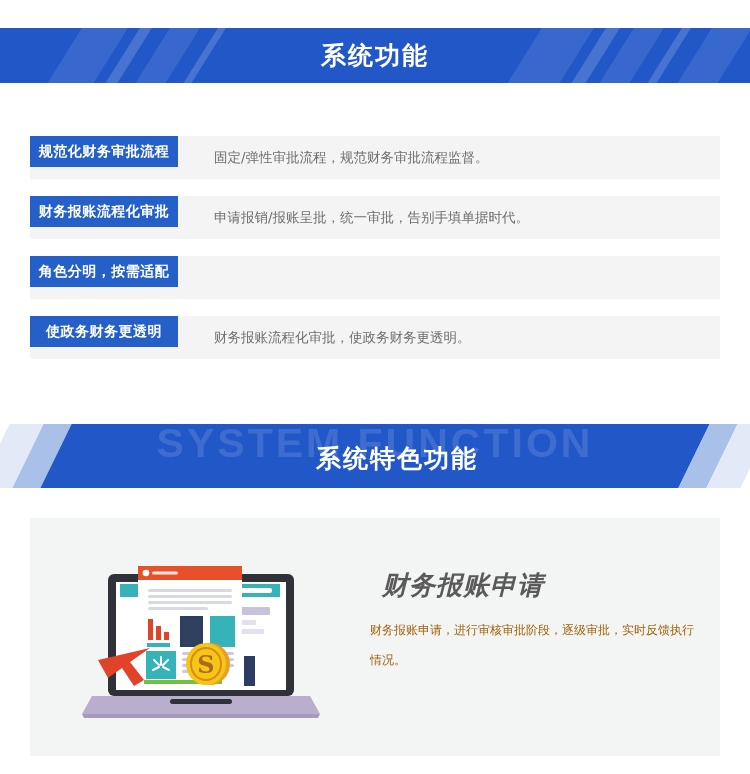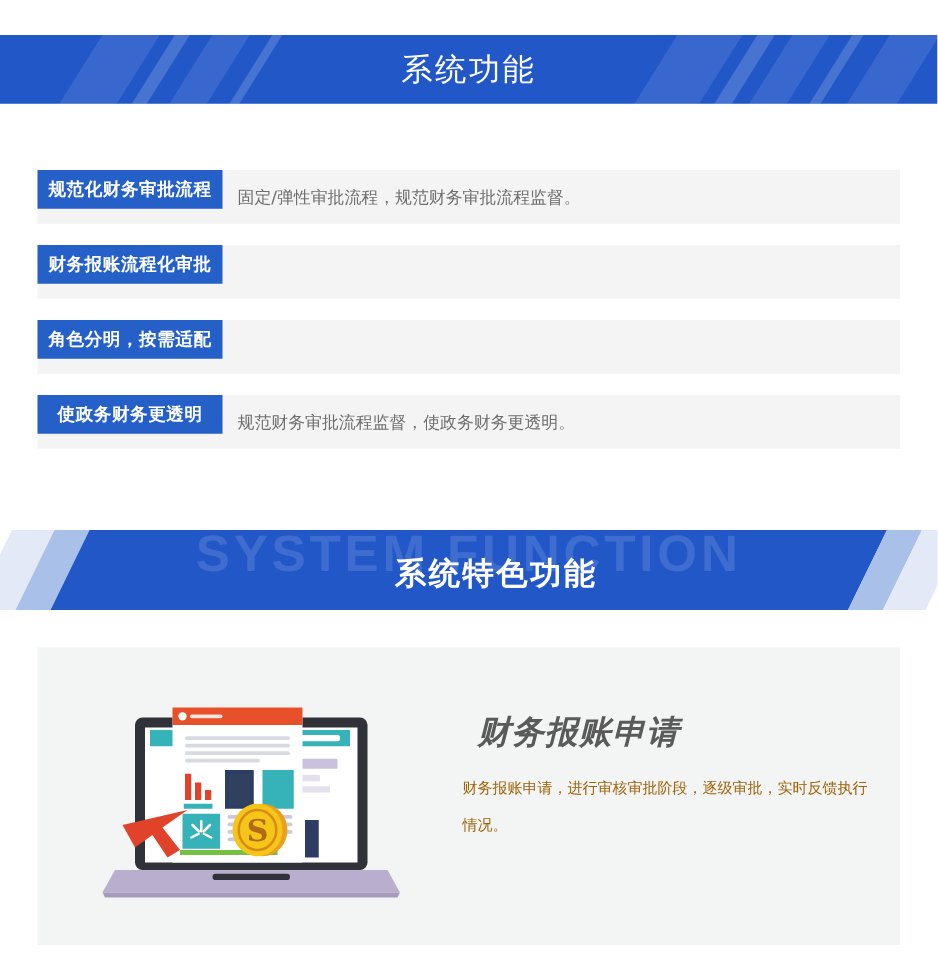--- a/index.html
+++ b/index.html
@@ -41,21 +41,21 @@
   .banner-1 .title {
     position: absolute;
     left: 0;
     right: 0;
     top: 0;
     height: 55px;
     line-height: 55px;
     text-align: center;
     color: #ffffff;
     font-size: 25px;
-    font-weight: normal;
+    font-weight: bold;
     letter-spacing: 2px;
     font-family: "DejaVu Sans", "Liberation Sans", sans-serif;
   }
 
   
   .feature-list {
     position: absolute;
     left: 30px;
     top: 136px;
     width: 690px;
@@ -84,21 +84,21 @@
     font-family: "DejaVu Sans", "Liberation Sans", sans-serif;
   }
   .feature-desc {
     position: absolute;
     left: 148px;
     top: 0;
     right: 0;
     height: 43px;
     display: flex;
     align-items: center;
-    padding-left: 12px;
+    padding-left: 36px;
     box-sizing: border-box;
     color: #6e6e6e;
     font-size: 13.5px;
     font-family: "DejaVu Sans", "Liberation Sans", sans-serif;
   }
 
   
   .banner-2 {
     position: absolute;
     left: 0;
@@ -203,29 +203,30 @@
 
 <div class="feature-list">
 
   <div class="feature-row">
     <div class="feature-tag">规范化财务审批流程</div>
     <div class="feature-desc">固定/弹性审批流程，规范财务审批流程监督。</div>
   </div>
 
   <div class="feature-row">
     <div class="feature-tag">财务报账流程化审批</div>
+    <div class="feature-desc">申请报销/报账呈批，统一审批，告别手填单据时代。</div>
   </div>
 
   <div class="feature-row">
     <div class="feature-tag">角色分明，按需适配</div>
   </div>
 
   <div class="feature-row">
     <div class="feature-tag">使政务财务更透明</div>
-    <div class="feature-desc">规范财务审批流程监督，使政务财务更透明。</div>
+    <div class="feature-desc">财务报账流程化审批，使政务财务更透明。</div>
   </div>
 
 </div>
 
 <div class="banner-2">
   <div class="para pale-l"></div>
   <div class="para mid-l"></div>
   <div class="para main"></div>
   <div class="para mid-r"></div>
   <div class="para pale-r"></div>

